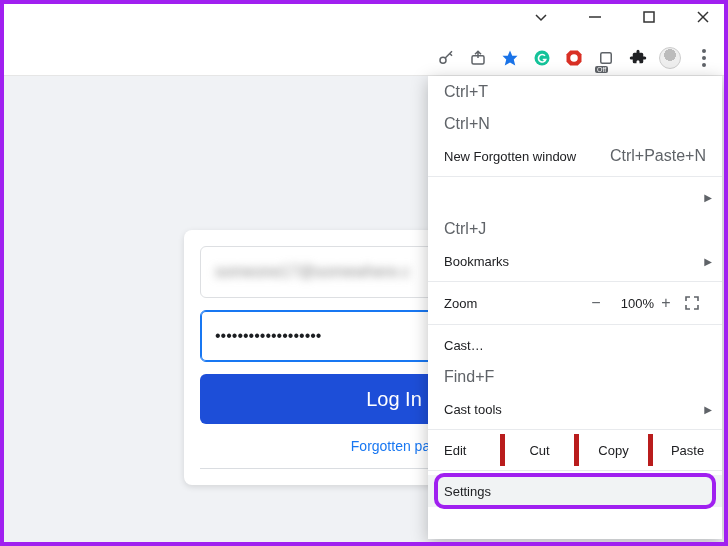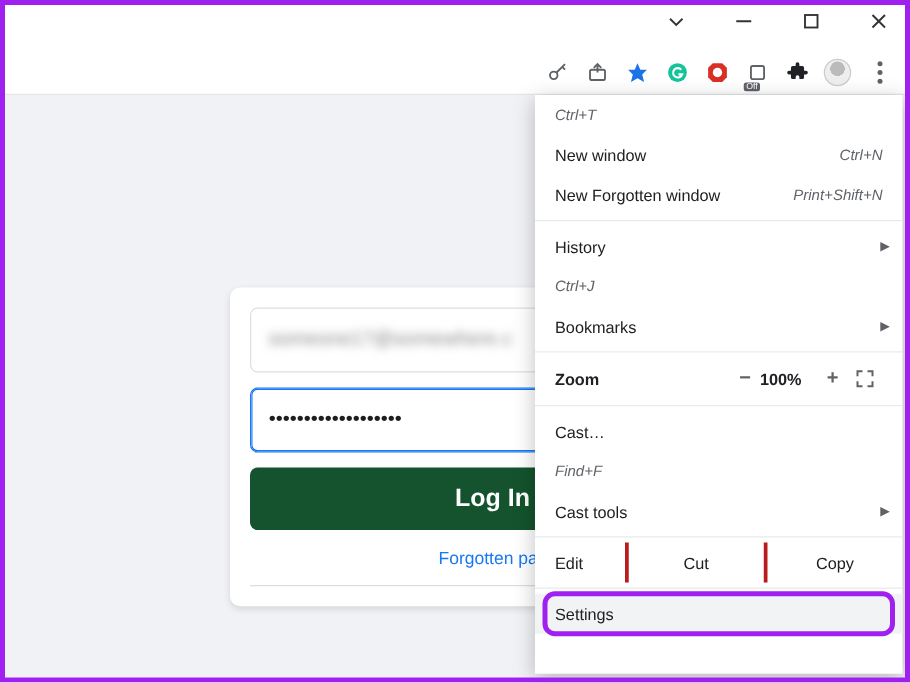--- a/index.html
+++ b/index.html
@@ -20,39 +20,39 @@
   .kebab { width: 24px; height: 24px; display: flex; flex-direction: column; align-items: center; justify-content: center; gap: 3px; margin-left: 6px; }
   .kebab span { width: 4px; height: 4px; background: #5f6368; border-radius: 50%; }
 
   .content-bg { position: absolute; top: 76px; left: 4px; right: 4px; bottom: 4px; background: #f0f2f5; }
 
   
   .login-card { position: absolute; left: 184px; top: 230px; width: 420px; background: #fff; border-radius: 8px; box-shadow: 0 2px 6px rgba(0,0,0,0.12); padding: 16px; }
   .field { width: 100%; height: 52px; border: 1px solid #dddfe2; border-radius: 6px; margin-bottom: 12px; padding: 0 14px; display: flex; align-items: center; font-size: 16px; color: #1c1e21; }
   .field.focus { border: 1px solid #1877f2; box-shadow: 0 0 0 1px #1877f2 inset; }
   .field.blur span { filter: blur(4px); color: #888; }
-  .loginbtn { width: 100%; height: 50px; background: #14532d; color: #fff; font-size: 20px; font-weight: 700; border: none; border-radius: 6px; display: flex; align-items: center; justify-content: center; cursor: pointer; }
+  .loginbtn { width: 100%; height: 50px; background: #1d4ed8; color: #fff; font-size: 20px; font-weight: 400; border: none; border-radius: 6px; display: flex; align-items: center; justify-content: center; cursor: pointer; }
   .forgot { text-align: center; margin-top: 14px; color: #1877f2; font-size: 14px; }
   .divider { height: 1px; background: #dadde1; margin-top: 14px; }
 
   
   .menu { position: absolute; top: 76px; right: 6px; width: 294px; background: #fff; box-shadow: 0 4px 16px rgba(0,0,0,0.25); font-size: 13px; color: #202124; }
   .mrow { display: flex; align-items: center; height: 32px; padding: 0 16px; position: relative; }
   .mlabel { flex: 1; }
-  .mshort { color: #5f6368; font-size: 12px; font-style: italic; }
+  .mshort { color: #5f6368; font-size: 16px; }
   .marrow { position: absolute; right: 10px; color: #5f6368; font-size: 10px; }
   .msep { height: 1px; background: #e8eaed; margin: 4px 0; }
-  .zoomrow { display: flex; align-items: center; height: 34px; padding: 0 16px; font-weight: bold; }
+  .zoomrow { display: flex; align-items: center; height: 34px; padding: 0 16px; }
   .zoomrow .zlabel { flex: 1; }
   .zoomrow .zbtn { width: 24px; text-align: center; color: #5f6368; font-size: 16px; }
-  .zoomrow .zval { width: 46px; text-align: left; }
+  .zoomrow .zval { width: 46px; text-align: right; }
   .zoomrow .zfull { width: 28px; display:flex; align-items:center; justify-content:center; }
   .editrow { display: flex; align-items: center; height: 32px; }
   .editrow .elabel { padding-left: 16px; flex: 0 0 72px; }
-  .editrow .eact { flex: 1; text-align: center; border-left: 3px solid #b91c1c; height: 100%; display: flex; align-items: center; justify-content: center; }
+  .editrow .eact { flex: 1; text-align: center; border-left: 5px solid #b91c1c; height: 100%; display: flex; align-items: center; justify-content: center; }
 
   .settings-hl { position: relative; }
   .settings-ring { position: absolute; left: 6px; right: 6px; top: -2px; bottom: -2px; border: 4px solid #a020f0; border-radius: 10px; pointer-events: none; }
   .settings-hl .mrow { background: #f1f3f4; }
 
   .avatar { width: 22px; height: 22px; border-radius: 50%; background: radial-gradient(circle at 50% 35%, #bbb 0 35%, #eee 36% 100%); border:1px solid #ccc; }
   .ext-off { position: relative; }
   .ext-off .badge { position: absolute; bottom: -2px; left: 2px; font-size: 7px; background: #5f6368; color: #fff; padding: 0 2px; border-radius: 2px; }
 </style>
 </head>
@@ -148,30 +148,28 @@
     </button>
   <div class="forgot"><span>Forgotten pas</span></div>
   <div class="divider"></div>
 </div>
 
 <div class="menu">
   <div class="mrow">
       <span class="mshort">Ctrl+T</span>
     </div>
   <div class="mrow">
-      <span class="mlabel">New window</span>
       <span class="mshort">Ctrl+N</span>
     </div>
   <div class="mrow">
       <span class="mlabel">New Forgotten window</span>
-      <span class="mshort">Print+Shift+N</span>
-    </div>
-  <div class="msep"></div>
-  <div class="mrow">
-      <span class="mlabel">History</span>
+      <span class="mshort">Ctrl+Paste+N</span>
+    </div>
+  <div class="msep"></div>
+  <div class="mrow">
       <span class="marrow">▶</span>
     </div>
   <div class="mrow">
       <span class="mshort">Ctrl+J</span>
     </div>
   <div class="mrow">
       <span class="mlabel">Bookmarks</span>
       <span class="marrow">▶</span>
     </div>
   <div class="msep"></div>
@@ -195,20 +193,21 @@
     </div>
   <div class="mrow">
       <span class="mlabel">Cast tools</span>
       <span class="marrow">▶</span>
     </div>
   <div class="msep"></div>
   <div class="editrow">
     <span class="elabel">Edit</span>
     <span class="eact">Cut</span>
     <span class="eact">Copy</span>
+    <span class="eact">Paste</span>
   </div>
   <div class="msep"></div>
   <div class="settings-hl">
     <div class="mrow">
         <span class="mlabel">Settings</span>
       </div>
     <div class="settings-ring"></div>
   </div>
   <div class="mrow"></div>
 

